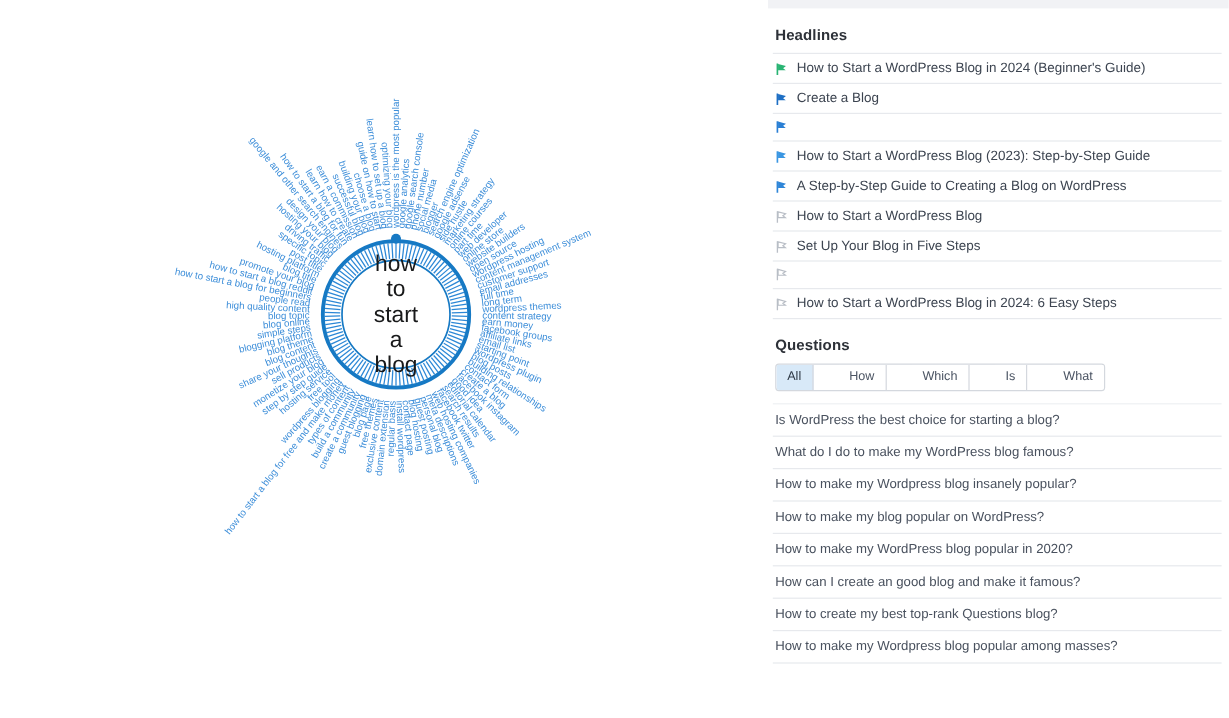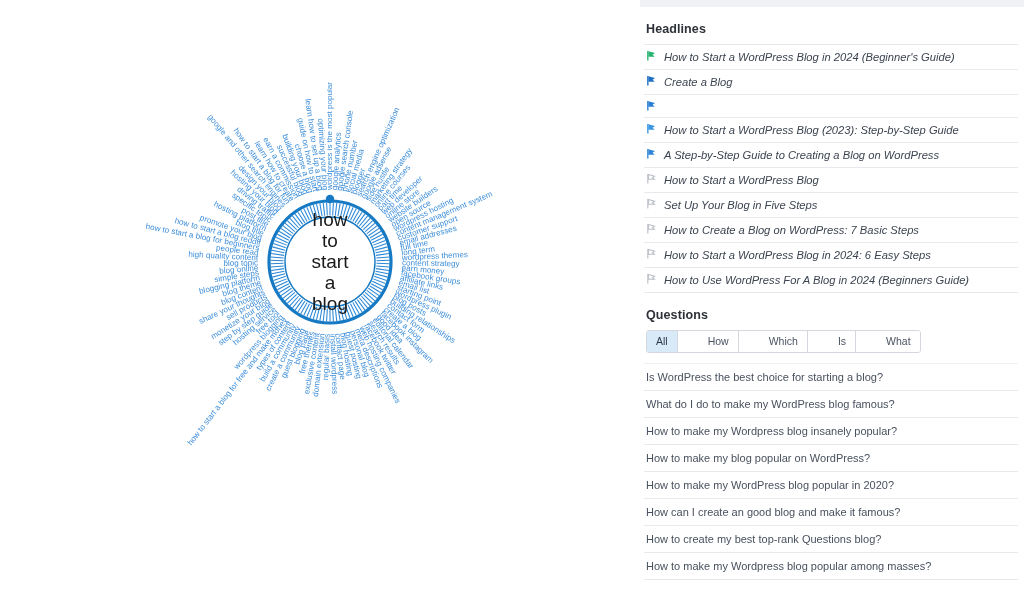--- a/index.html
+++ b/index.html
@@ -30,23 +30,23 @@
     background:#ffffff;box-sizing:border-box;padding:0 0 0 0;
   }
   .side-topstrip{position:absolute;left:0;top:0;width:384px;height:7px;background:#f1f2f5;}
   .side-inner{position:absolute;left:4px;top:7px;width:374px;}
   .sec-title{
     font-size:12.5px;font-weight:bold;color:#2d3138;letter-spacing:.1px;
     margin:15px 0 8px 2px;
   }
   .hl-list{list-style:none;margin:0;padding:0;}
   .hl-item{
-    display:flex;align-items:flex-start;gap:7px;
+    display:flex;align-items:flex-end;gap:7px;
     border-bottom:1px solid #e7e9ed;
-    padding:5px 2px 5px 2px;min-height:9px;font-style:italic;
+    padding:5px 2px 5px 2px;min-height:9px;
   }
   .hl-item:first-child{border-top:1px solid #e7e9ed;}
   .flag{flex:0 0 11px;width:11px;height:12px;display:block;}
   .hl-text{font-size:11.2px;color:#3c4450;line-height:14px;}
 
   .q-tabs{display:flex;margin:8px 0 10px 2px;border-radius:3px;overflow:hidden;
     border:1px solid #d4d8de;width:max-content;background:#fff;gap:21px;}
   .q-tab{
     font-size:10.5px;color:#4a5costs;color:#4b5463;padding:4px 9px 5px 9px;
     border-right:1px solid #d4d8de;cursor:pointer;background:#fff;line-height:12px;
@@ -338,35 +338,27 @@
               <path d="M2 1 L2 11.5" stroke="#b9bec6" stroke-width="1.2" fill="none"></path>
        <path d="M2.6 1.6 L9.4 3.4 L7.0 5.1 L9.2 6.9 L2.6 6.9 Z" fill="none" stroke="#b9bec6" stroke-width="1.1"></path>
             </svg>
             <span class="hl-text">Set Up Your Blog in Five Steps</span>
           </li>
           <li class="hl-item">
             <svg class="flag" viewBox="0 0 12 13">
               <path d="M2 1 L2 11.5" stroke="#b9bec6" stroke-width="1.2" fill="none"></path>
        <path d="M2.6 1.6 L9.4 3.4 L7.0 5.1 L9.2 6.9 L2.6 6.9 Z" fill="none" stroke="#b9bec6" stroke-width="1.1"></path>
             </svg>
-            <span class="hl-text">How to Create a Blog on WordPress: 7 Basic Steps</span>
           </li>
           <li class="hl-item">
             <svg class="flag" viewBox="0 0 12 13">
               <path d="M2 1 L2 11.5" stroke="#b9bec6" stroke-width="1.2" fill="none"></path>
        <path d="M2.6 1.6 L9.4 3.4 L7.0 5.1 L9.2 6.9 L2.6 6.9 Z" fill="none" stroke="#b9bec6" stroke-width="1.1"></path>
             </svg>
             <span class="hl-text">How to Start a WordPress Blog in 2024: 6 Easy Steps</span>
-          </li>
-          <li class="hl-item">
-            <svg class="flag" viewBox="0 0 12 13">
-              <path d="M2 1 L2 11.5" stroke="#b9bec6" stroke-width="1.2" fill="none"></path>
-       <path d="M2.6 1.6 L9.4 3.4 L7.0 5.1 L9.2 6.9 L2.6 6.9 Z" fill="none" stroke="#b9bec6" stroke-width="1.1"></path>
-            </svg>
-            <span class="hl-text">How to Use WordPress For A Blog in 2024 (Beginners Guide)</span>
           </li>
         </ul>
 
       <div class="sec-title">Questions</div>
       <div class="q-tabs" id="q-tabs">
           <div class="q-tab active">All</div>
           <div class="q-tab">How</div>
           <div class="q-tab">Which</div>
           <div class="q-tab">Is</div>
           <div class="q-tab">What</div>

